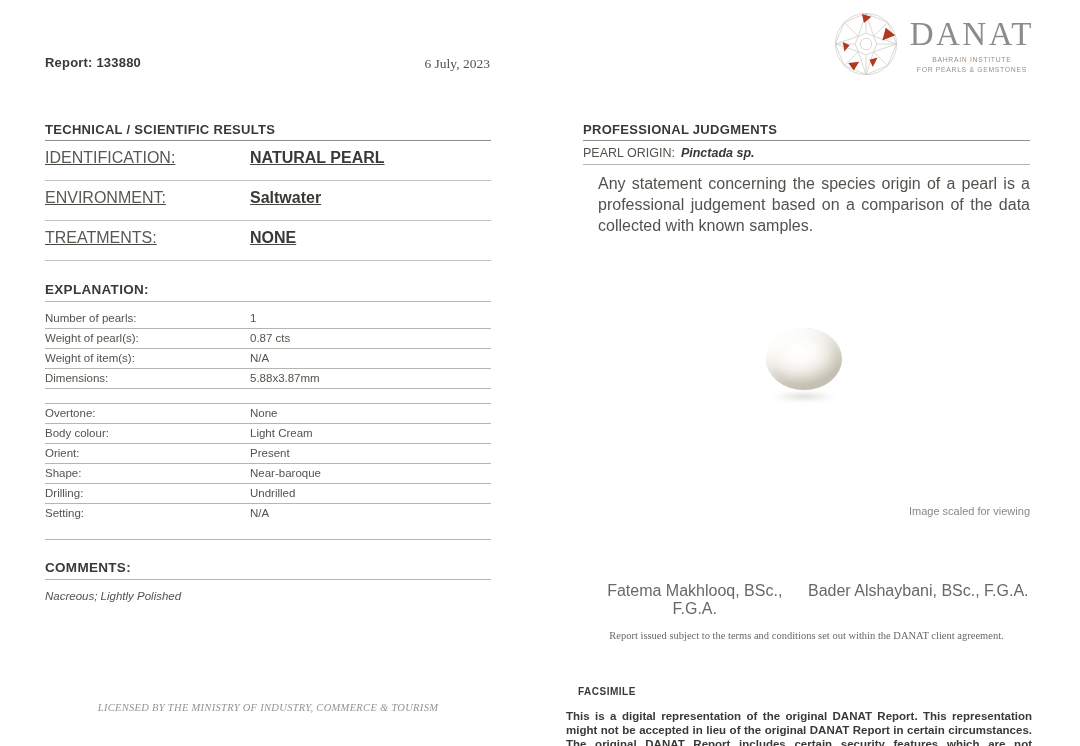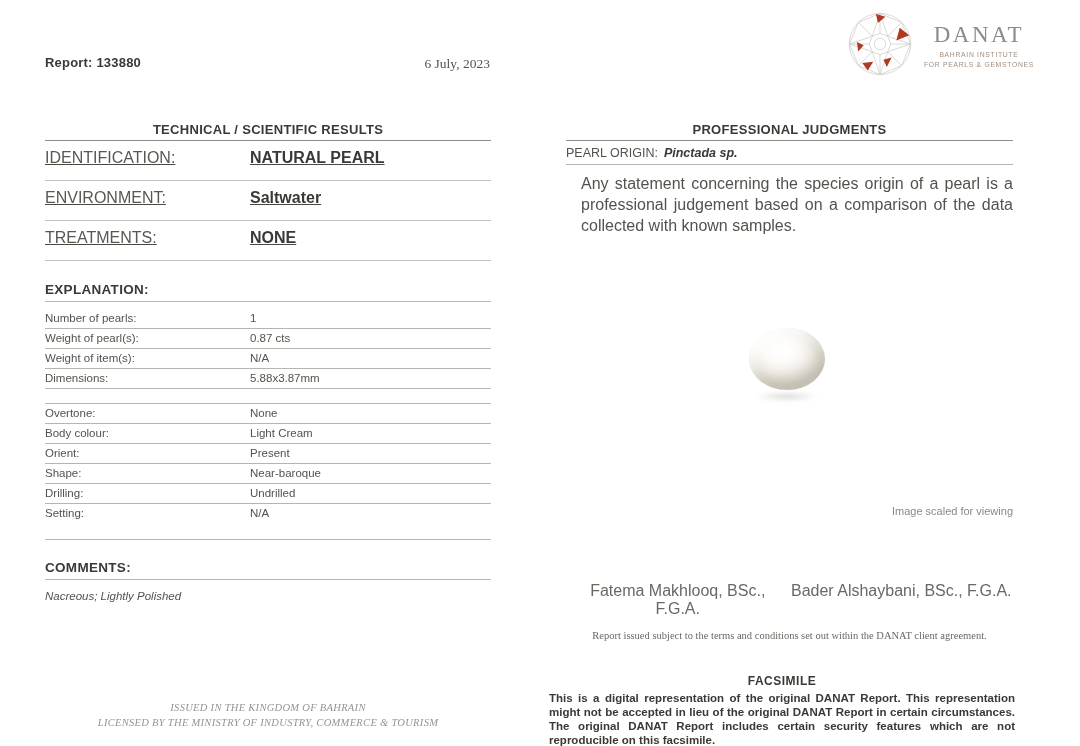--- a/index.html
+++ b/index.html
@@ -5,26 +5,26 @@
   html,body { margin:0; padding:0; background:#ffffff; }
   .page {
     position:relative; width:1080px; height:746px; background:#ffffff;
     font-family:"Liberation Sans", sans-serif; color:#4a4843; overflow:hidden;
   }
   
   .report-no { position:absolute; left:45px; top:55px; font-size:13px; font-weight:bold; color:#3b3935; letter-spacing:0.2px; }
   .report-date { position:absolute; left:380px; top:56px; width:110px; text-align:right; font-family:"Liberation Serif", serif; font-size:13.5px; color:#55524d; }
   .logo { position:absolute; top:10px; right:46px; display:flex; align-items:center; gap:10px; }
   .brand-block { display:flex; flex-direction:column; align-items:center; }
-  .brand { font-family:"Liberation Serif", serif; font-size:23px; line-height:1.05; color:#8e8c88; letter-spacing:2.5px; }
+  .brand { font-family:"Liberation Serif", serif; font-size:33px; line-height:1.05; color:#8e8c88; letter-spacing:2.5px; }
   .brand-sub { margin-top:3px; font-size:6.8px; letter-spacing:0.7px; color:#a18d7d; text-align:center; line-height:1.45; }
   
   .col-left  { position:absolute; left:45px;  top:118px; width:446px; }
-  .col-right { position:absolute; left:566px; top:118px; width:447px; height:628px; }
-  .sec-head { margin:0; padding:4px 0 3px; font-size:13px; font-weight:bold; color:#3b3935; letter-spacing:0.3px; border-bottom:1.5px solid #8f8d89;text-align:center; }
+  .col-right { position:absolute; left:583px; top:118px; width:447px; height:628px; }
+  .sec-head { margin:0; padding:4px 0 3px; font-size:13px; font-weight:bold; color:#3b3935; letter-spacing:0.3px; border-bottom:1.5px solid #8f8d89; }
   
   .big-row { display:flex; padding:8px 0 13px; border-bottom:1px solid #c6c3be; font-size:16px;text-decoration:underline; }
   .big-row .lbl { width:205px; color:#5a5751; }
   .big-row .val { font-weight:bold; color:#3b3935; }
   
   .sub-head { margin:21px 0 0; padding:0 0 4px; font-size:13.5px; font-weight:bold; color:#3b3935; letter-spacing:0.3px; }
   .rule-tan  { border-bottom:1.5px solid #c9b4a3; }
   .rule-pink { border-bottom:1.5px solid #dba69e; }
   .expl-text { margin:8px 0 0; font-size:11.5px; line-height:1.35; color:#55524d; text-align:justify; }
   
@@ -45,21 +45,21 @@
     box-shadow:inset -7px -9px 14px rgba(150,140,122,0.28), inset 5px 7px 10px rgba(255,255,255,0.95); }
   .pearl::after { content:""; position:absolute; left:20px; top:14px; width:26px; height:16px; border-radius:50%;
     background:radial-gradient(ellipse at center, rgba(255,255,255,0.95), rgba(255,255,255,0) 70%); }
   .pearl-shadow { position:absolute; left:190px; top:274px; width:62px; height:9px; border-radius:50%;
     background:radial-gradient(ellipse at center, rgba(120,113,100,0.30), rgba(120,113,100,0) 72%); filter:blur(2px); }
   .img-caption { position:absolute; top:387px; left:0; right:0; text-align:right; font-size:11px; color:#8b8883; }
   .signatures { position:absolute; top:464px; left:0; right:0; display:flex; }
   .signature { flex:1; text-align:center; font-size:16px; color:#6b6863; }
   .terms-note { position:absolute; top:512px; left:-10px; right:-10px; text-align:center; font-family:"Liberation Serif", serif; font-size:10.5px; color:#6b6863; }
   .facs { position:absolute; top:556px; left:-17px; width:466px; }
-  .facs-head { margin:0; text-align:center; font-size:12px; font-weight:bold; color:#3b3935; letter-spacing:0.5px; }
+  .facs-head { margin:12px; font-size:10px; font-weight:bold; color:#3b3935; letter-spacing:0.5px; }
   .facs-text { margin:3px 0 0; font-size:11.5px; line-height:1.22; font-weight:bold; color:#3b3935; text-align:justify; }
   
   .footer-left { position:absolute; left:45px; top:700px; width:446px; text-align:center;
     font-family:"Liberation Serif", serif; font-style:italic; font-size:10.5px; line-height:1.45; color:#97948f; letter-spacing:0.3px; }
 </style>
 </head>
 <body>
 
 <div class="page">
 
@@ -185,17 +185,16 @@
 
     <div class="terms-note">Report issued subject to the terms and conditions set out within the DANAT client agreement.</div>
 
     <div class="facs">
       <h3 class="facs-head">FACSIMILE</h3>
       <p class="facs-text">This is a digital representation of the original DANAT Report. This representation might not be accepted in lieu of the original DANAT Report in certain circumstances. The original DANAT Report includes certain security features which are not reproducible on this facsimile.</p>
     </div>
   </section>
 
   <div class="footer-left">
-    <div>ISSUED IN THE KINGDOM OF BAHRAIN</div>
     <div>LICENSED BY THE MINISTRY OF INDUSTRY, COMMERCE &amp; TOURISM</div>
   </div>
 
 </div>
 
 </body></html>

